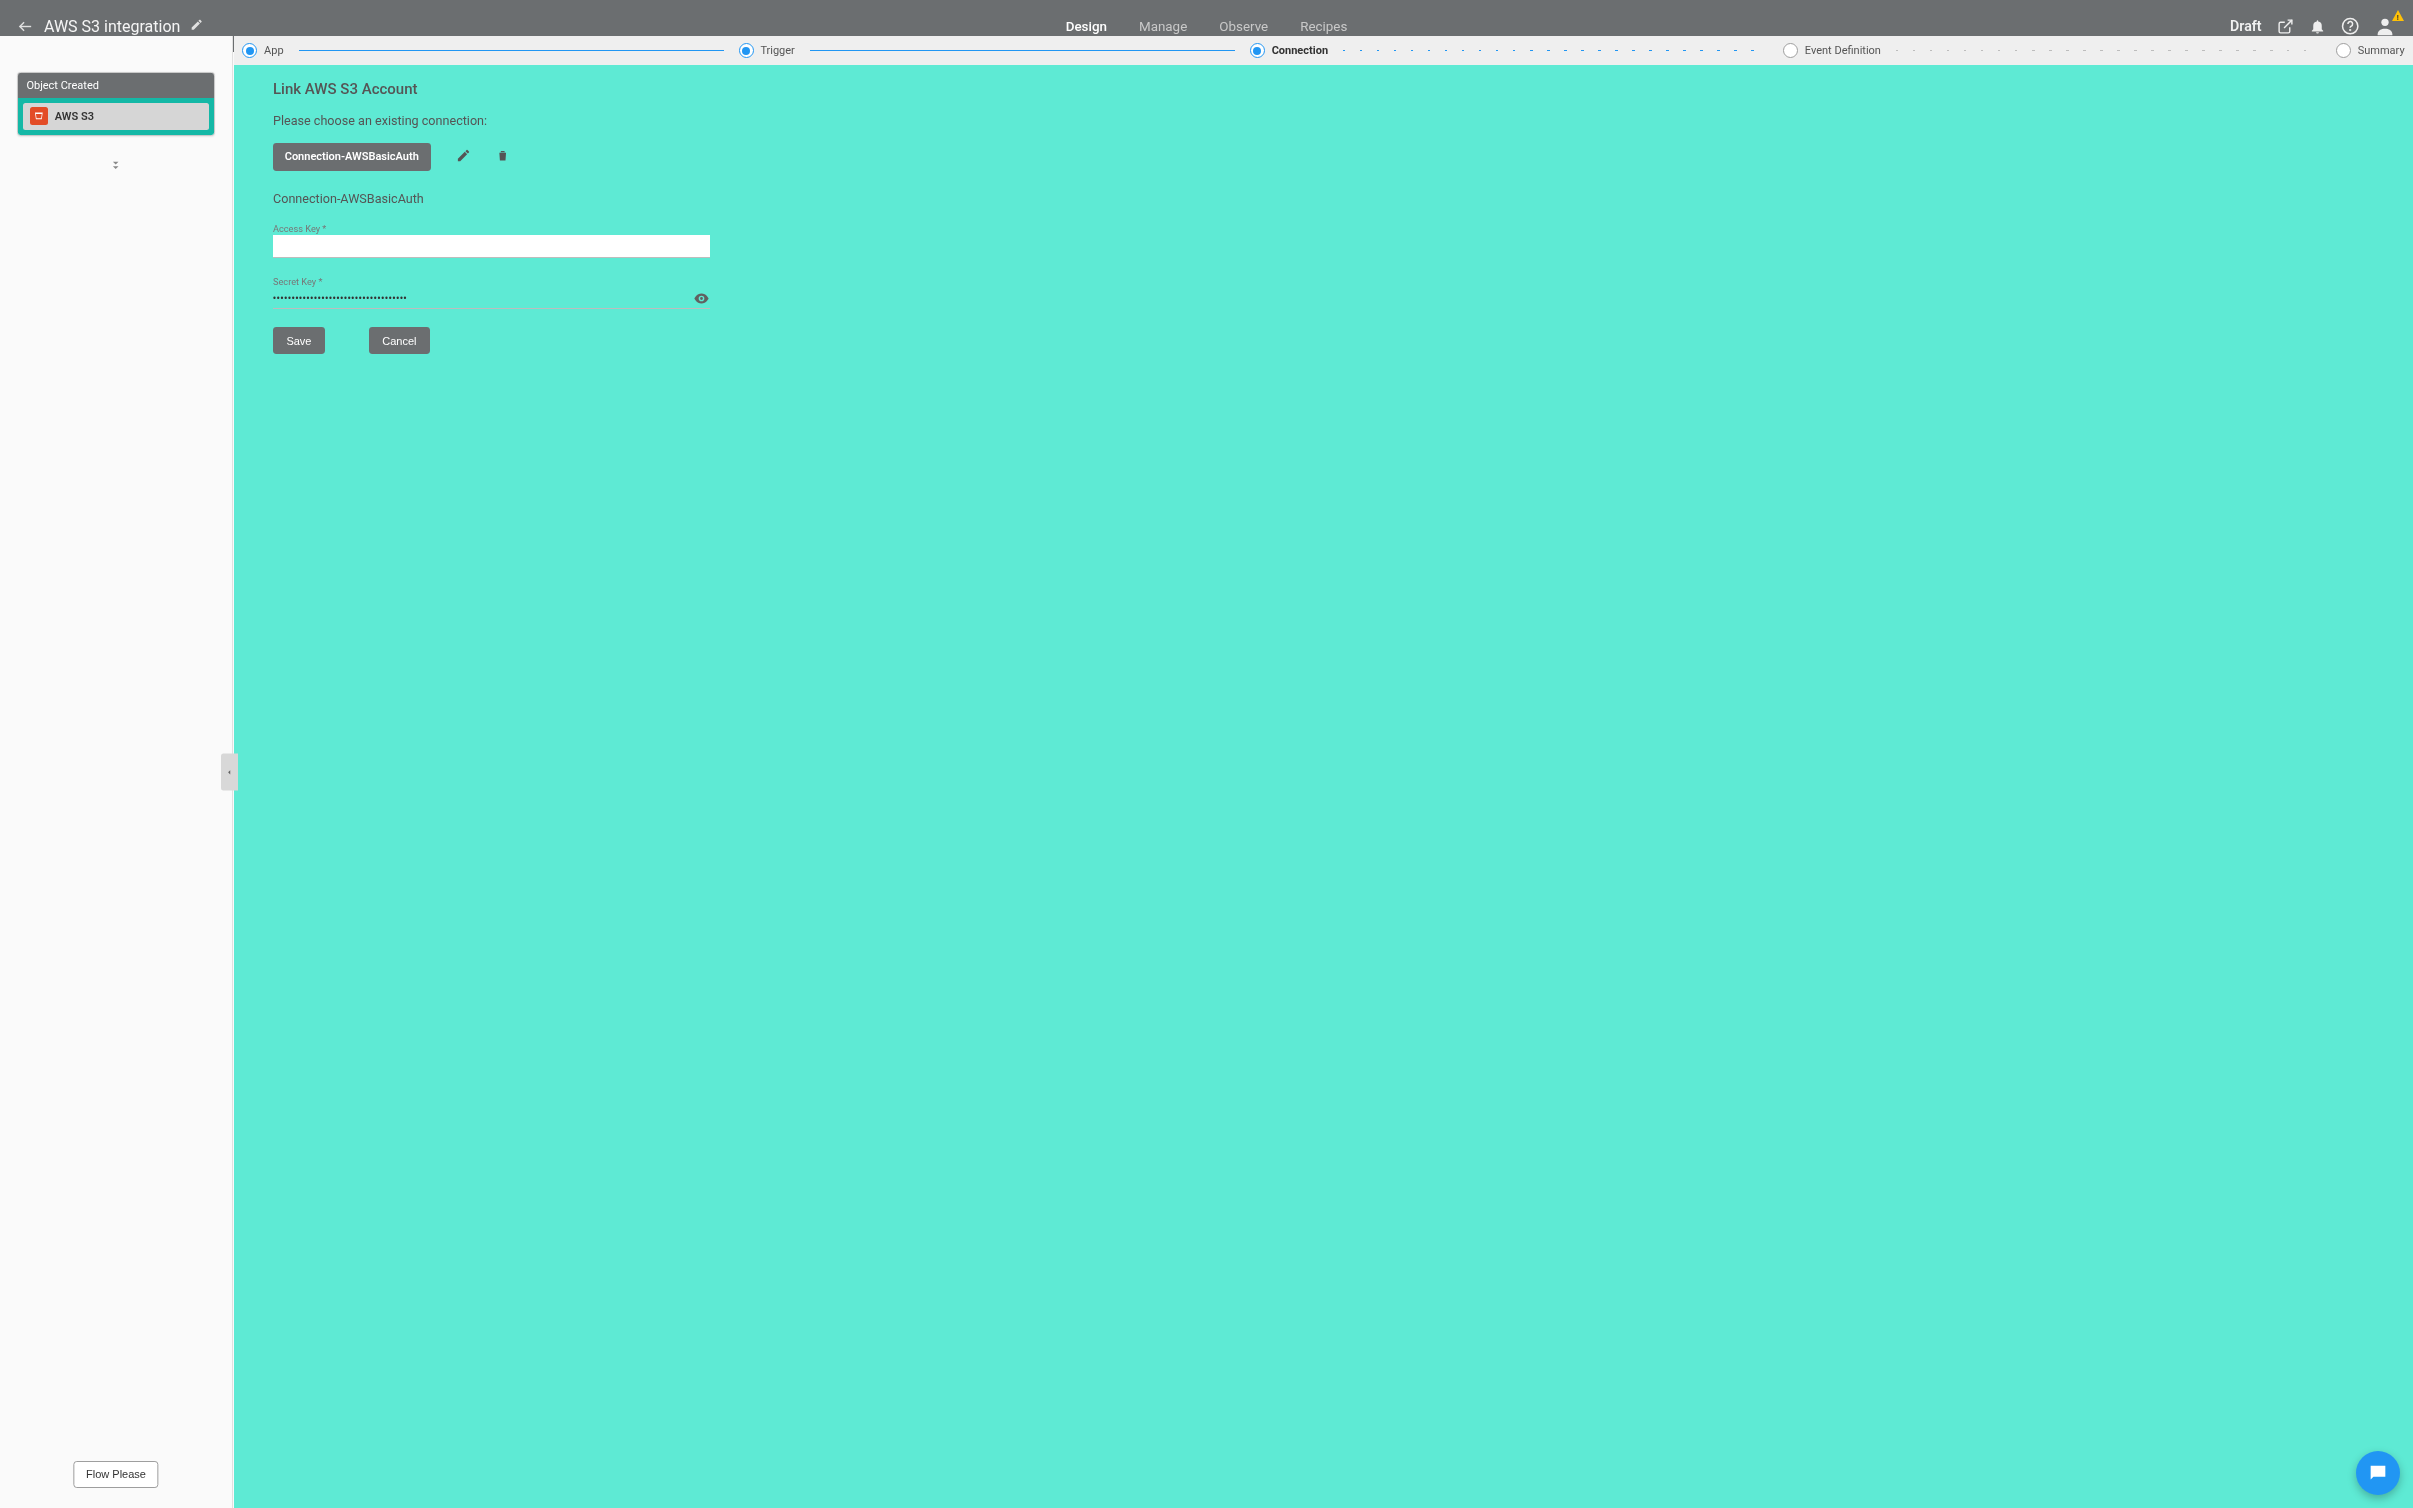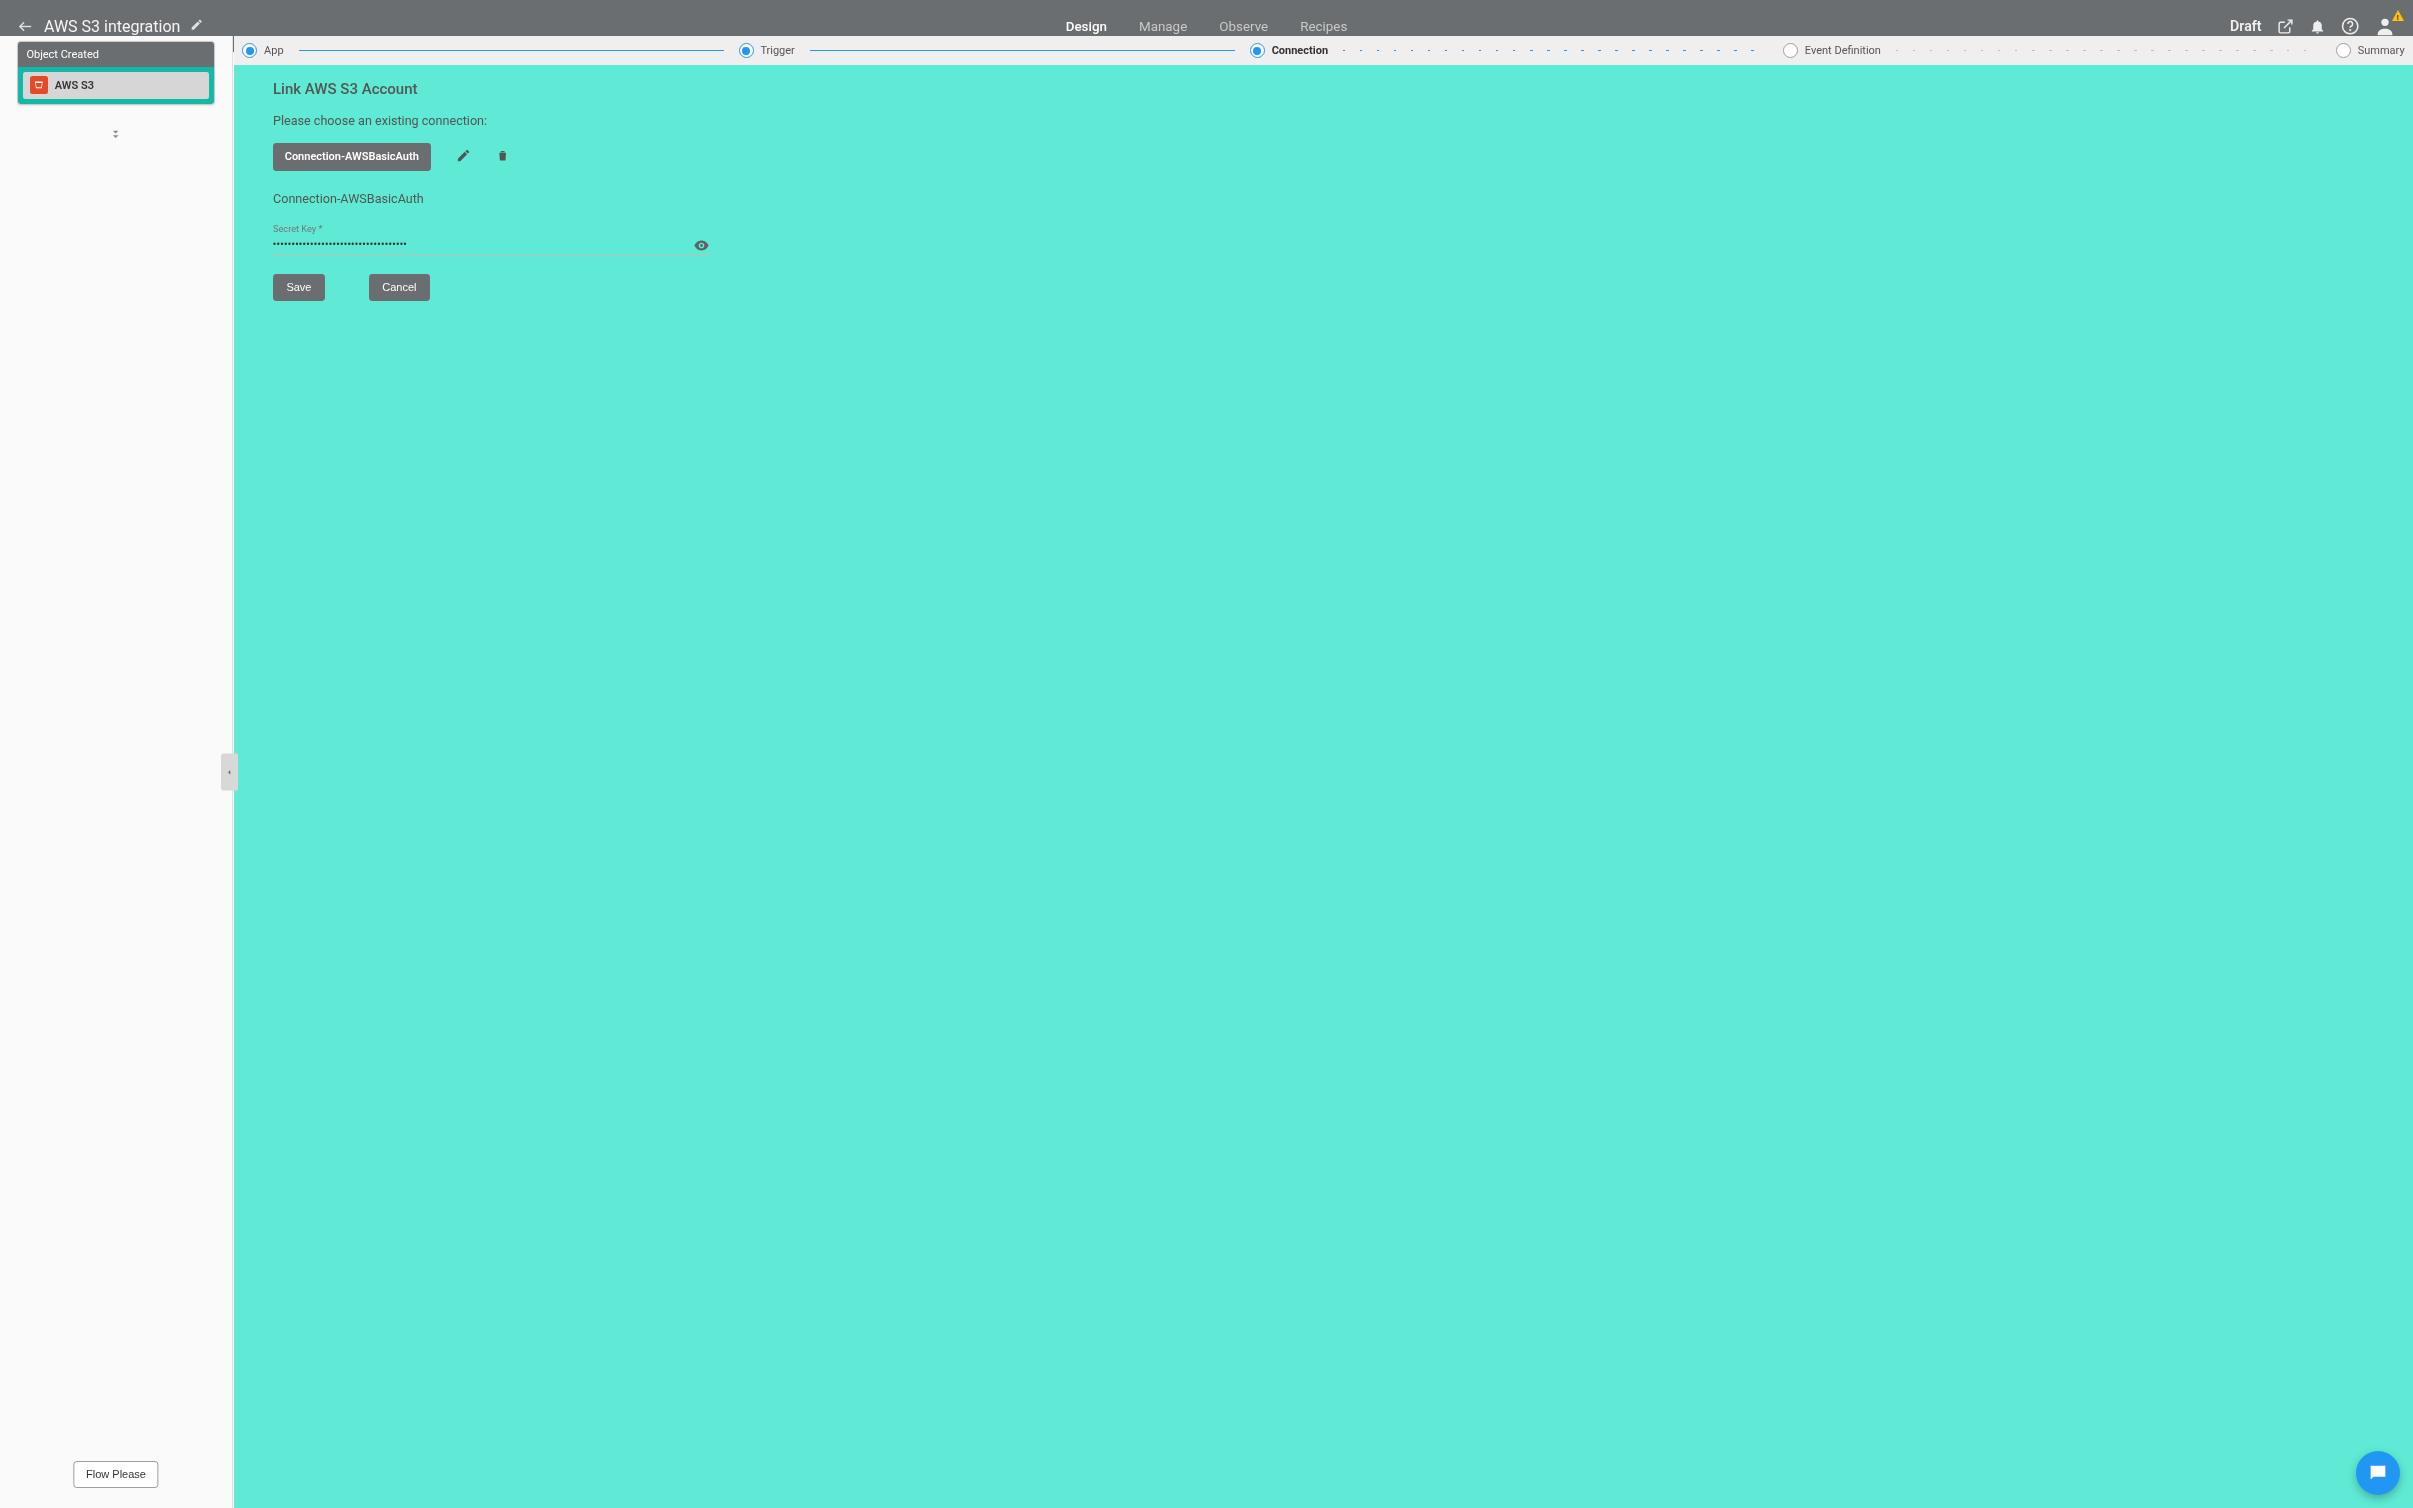--- a/index.html
+++ b/index.html
@@ -135,21 +135,21 @@
       top: 36px;
       bottom: 0;
       left: 0; right: 0;
     }
     .sidebar {
       position:absolute;
       left:0; top:0; bottom:0;
       width: 233px;
       background: #fafafa;
       border-right: 0.8px solid #e0e0e0;
-      padding: 5px 17px;
+      padding: 36px 17px;
     }
     .card {
       border: 0.8px solid #c9c9c9;
       border-radius: 3.4px;
       overflow: hidden;
       box-shadow: 0 0.8px 1.7px rgba(0,0,0,0.08);
     }
     .card-header {
       background: #6b6e70;
       color: #fff;
@@ -416,20 +416,26 @@
       </span>
       <span class="conn-action">
         <svg width="13.4" height="15" viewBox="0 0 24 24" fill="currentColor">
             <path d="M6 7h12l-1 14H7L6 7zm3-3h6l1 2H8l1-2z"></path>
           </svg>
       </span>
     </div>
 
     <div class="conn-name">Connection-AWSBasicAuth</div>
 
+    <div class="field">
+      <label class="field-label">Access Key *</label>
+      <div class="field-input-wrap">
+        <input class="field-input masked-white" type="text" value="" style="">
+      </div>
+    </div>
 
     <div class="field">
       <label class="field-label">Secret Key *</label>
       <div class="field-input-wrap">
         <input class="field-input" type="text" style="letter-spacing: 0.8px; font-size: 8.4px;" value="••••••••••••••••••••••••••••••••••••">
         <span class="eye-toggle">
           <svg width="17" height="17" viewBox="0 0 24 24" fill="currentColor">
               <path d="M12 5c-7 0-10 7-10 7s3 7 10 7 10-7 10-7-3-7-10-7zm0 11a4 4 0 1 1 0-8 4 4 0 0 1 0 8zm0-2a2 2 0 1 0 0-4 2 2 0 0 0 0 4z"></path>
             </svg>
         </span>

